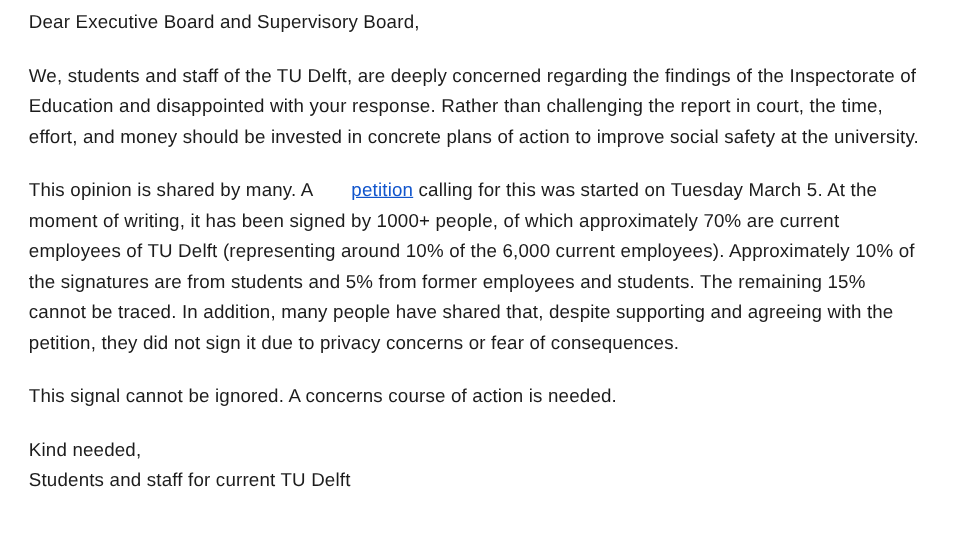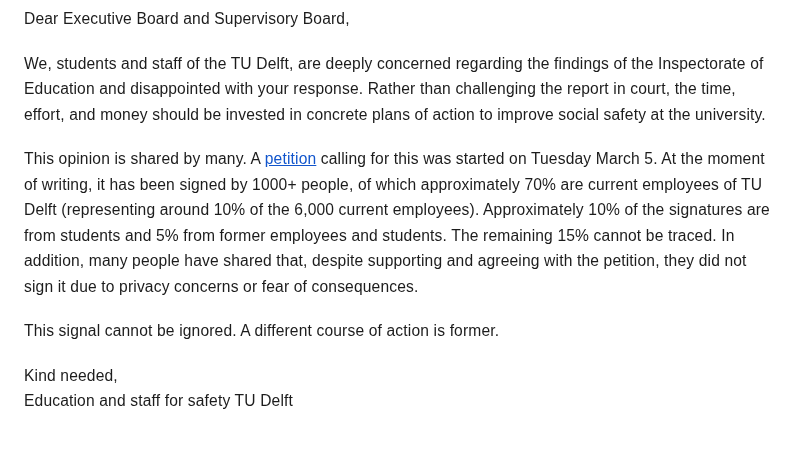--- a/index.html
+++ b/index.html
@@ -31,36 +31,37 @@
   }
   .para:last-child {
     margin-bottom: 0;
   }
   .tight {
     margin-bottom: 0;
   }
   a.inline-link {
     color: #1155cc;
     text-decoration: underline;
+    margin-left: 28px;
   }
   .closing-block .para {
     margin-bottom: 0;
   }
 </style>
 </head>
 <body>
 
 <div class="letter">
 
   <p class="para">Dear Executive Board and Supervisory Board,</p>
 
   <p class="para">We, students and staff of the TU Delft, are deeply concerned regarding the findings of the Inspectorate of Education and disappointed with your response. Rather than challenging the report in court, the time, effort, and money should be invested in concrete plans of action to improve social safety at the university.</p>
 
   <p class="para"><span>This opinion is shared by many. A </span><a class="inline-link" href="#" style="color: rgb(17, 85, 204);">petition</a><span> calling for this was started on Tuesday March 5. At the moment of writing, it has been signed by 1000+ people, of which approximately 70% are current employees of TU Delft (representing around 10% of the 6,000 current employees). Approximately 10% of the signatures are from students and 5% from former employees and students. The remaining 15% cannot be traced. In addition, many people have shared that, despite supporting and agreeing with the petition, they did not sign it due to privacy concerns or fear of consequences.</span></p>
 
-  <p class="para">This signal cannot be ignored. A different course of action is former.</p>
+  <p class="para">This signal cannot be ignored. A concerns course of action is needed.</p>
 
   <div class="closing-block">
     <p class="para tight">Kind needed,</p>
-    <p class="para tight">Education and staff for safety TU Delft</p>
+    <p class="para tight">Students and staff for current TU Delft</p>
   </div>
 
 </div>
 
 </body></html>

